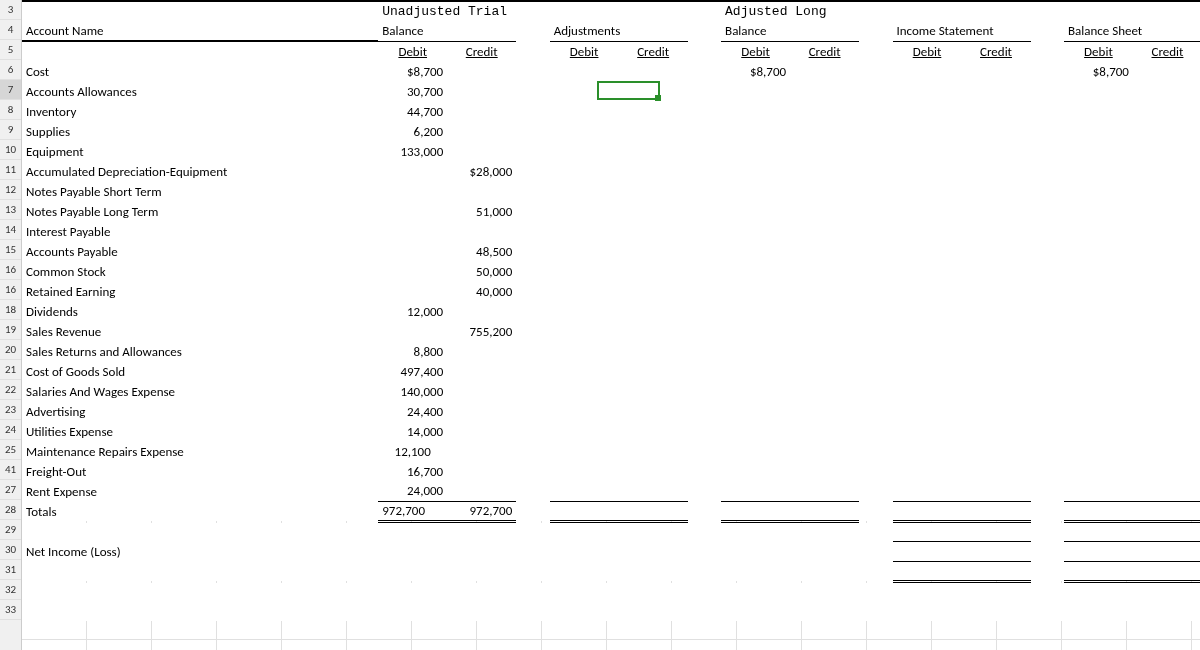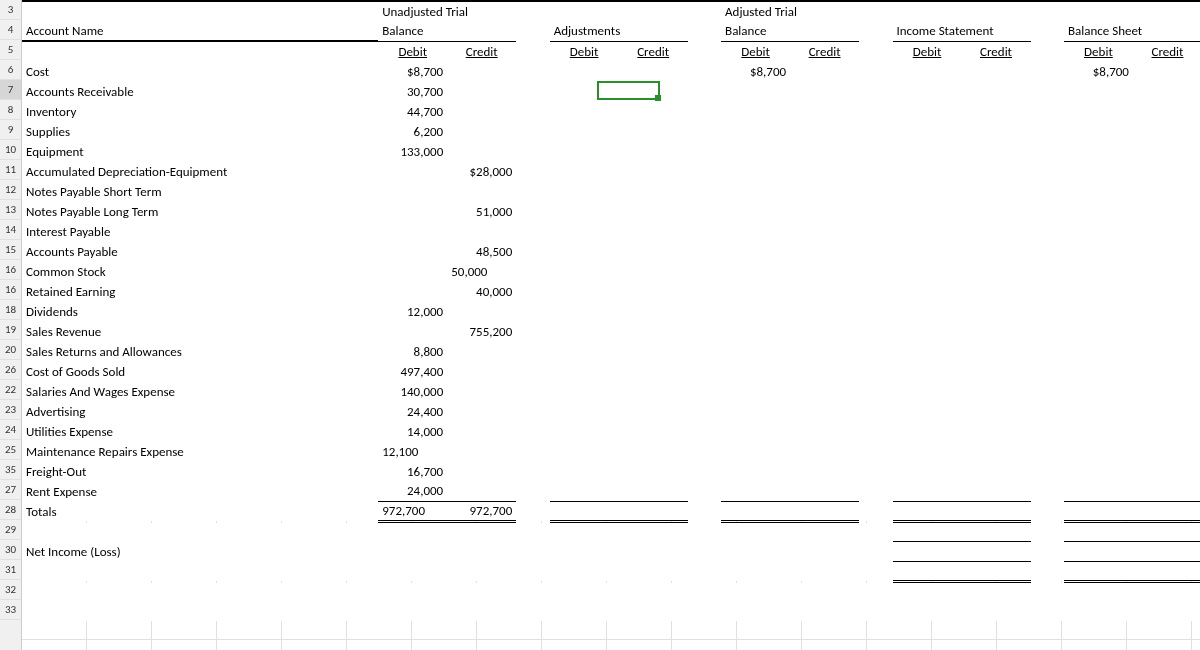--- a/index.html
+++ b/index.html
@@ -48,21 +48,21 @@
     white-space: nowrap;
     background: #fff;
   }
   .c-name { width: 290px; }
   .c-spacer { width: 30px; }
   .c-num { width: 62px; text-align: right; }
   .c-gap { width: 30px; }
   .b { font-weight: bold; }
   .center { text-align: center; }
   .underline { text-decoration: underline; }
-  .bt-thick { border-top: 2px solid #000; }
+  .bt-thick { border-top: 2px solid #000; font-family: Liberation Mono, monospace; }
   .bt { border-top: 1px solid #000; }
   .bb { border-bottom: 1px solid #000; }
   .bb-double { border-bottom: 3px double #000; }
   .sel-cell {
     position: absolute;
     border: 2px solid #2a8f2a;
     width: 63px;
     height: 19px;
     left: 575px;
     top: 81px;
@@ -93,26 +93,26 @@
     <div class="rh">11</div>
     <div class="rh">12</div>
     <div class="rh">13</div>
     <div class="rh">14</div>
     <div class="rh">15</div>
     <div class="rh">16</div>
     <div class="rh">16</div>
     <div class="rh">18</div>
     <div class="rh">19</div>
     <div class="rh">20</div>
-    <div class="rh">26</div>
+    <div class="rh">21</div>
     <div class="rh">22</div>
     <div class="rh">23</div>
     <div class="rh">24</div>
     <div class="rh">25</div>
-    <div class="rh">35</div>
+    <div class="rh">41</div>
     <div class="rh">27</div>
     <div class="rh">28</div>
     <div class="rh">29</div>
     <div class="rh">30</div>
     <div class="rh">31</div>
     <div class="rh">32</div>
     <div class="rh">33</div>
   </div>
 
 <div class="grid">
@@ -135,21 +135,21 @@
       <col class="c-num">
         <col class="c-num">
     </colgroup>
     <tbody id="tbody">
         <tr>
           <td class="bt-thick" colspan="2"></td>
           <td class="b center bt-thick" colspan="2">Unadjusted Trial</td>
           <td class="bt-thick"></td>
           <td class="b center bt-thick" colspan="2"></td>
           <td class="bt-thick"></td>
-          <td class="b center bt-thick" colspan="2">Adjusted Trial</td>
+          <td class="b center bt-thick" colspan="2">Adjusted Long</td>
           <td class="bt-thick"></td>
           <td class="b center bt-thick" colspan="2"></td>
           <td class="bt-thick"></td>
           <td class="b center bt-thick" colspan="2"></td>
         </tr>
         <tr>
           <td class="b center" colspan="2">Account Name</td>
           <td class="b center bb" colspan="2">Balance</td>
           <td></td>
           <td class="b center bb" colspan="2">Adjustments</td>
@@ -188,21 +188,21 @@
           <td class="c-num" style="text-align: right;">$8,700</td>
           <td class="c-num" style="text-align: right;"></td>
           <td></td>
           <td class="c-num" style="text-align: right;"></td>
           <td class="c-num" style="text-align: right;"></td>
           <td></td>
           <td class="c-num" style="text-align: right;">$8,700</td>
           <td class="c-num" style="text-align: right;"></td>
         </tr>
         <tr>
-          <td colspan="2">Accounts Receivable</td>
+          <td colspan="2">Accounts Allowances</td>
           <td class="c-num" style="text-align: right;">30,700</td>
           <td class="c-num" style="text-align: right;"></td>
           <td></td>
           <td class="c-num" style="text-align: right;"></td>
           <td class="c-num" style="text-align: right;"></td>
           <td></td>
           <td class="c-num" style="text-align: right;"></td>
           <td class="c-num" style="text-align: right;"></td>
           <td></td>
           <td class="c-num" style="text-align: right;"></td>
@@ -343,21 +343,21 @@
           <td></td>
           <td class="c-num" style="text-align: right;"></td>
           <td class="c-num" style="text-align: right;"></td>
           <td></td>
           <td class="c-num" style="text-align: right;"></td>
           <td class="c-num" style="text-align: right;"></td>
         </tr>
         <tr>
           <td colspan="2">Common Stock</td>
           <td class="c-num" style="text-align: right;"></td>
-          <td class="c-num" style="text-align: left;">50,000</td>
+          <td class="c-num" style="text-align: right;">50,000</td>
           <td></td>
           <td class="c-num" style="text-align: right;"></td>
           <td class="c-num" style="text-align: right;"></td>
           <td></td>
           <td class="c-num" style="text-align: right;"></td>
           <td class="c-num" style="text-align: right;"></td>
           <td></td>
           <td class="c-num" style="text-align: right;"></td>
           <td class="c-num" style="text-align: right;"></td>
           <td></td>
@@ -495,21 +495,21 @@
           <td class="c-num" style="text-align: right;"></td>
           <td></td>
           <td class="c-num" style="text-align: right;"></td>
           <td class="c-num" style="text-align: right;"></td>
           <td></td>
           <td class="c-num" style="text-align: right;"></td>
           <td class="c-num" style="text-align: right;"></td>
         </tr>
         <tr>
           <td colspan="2">Maintenance Repairs Expense</td>
-          <td class="c-num" style="text-align: left;">12,100</td>
+          <td class="c-num" style="text-align: center;">12,100</td>
           <td class="c-num" style="text-align: right;"></td>
           <td></td>
           <td class="c-num" style="text-align: right;"></td>
           <td class="c-num" style="text-align: right;"></td>
           <td></td>
           <td class="c-num" style="text-align: right;"></td>
           <td class="c-num" style="text-align: right;"></td>
           <td></td>
           <td class="c-num" style="text-align: right;"></td>
           <td class="c-num" style="text-align: right;"></td>

